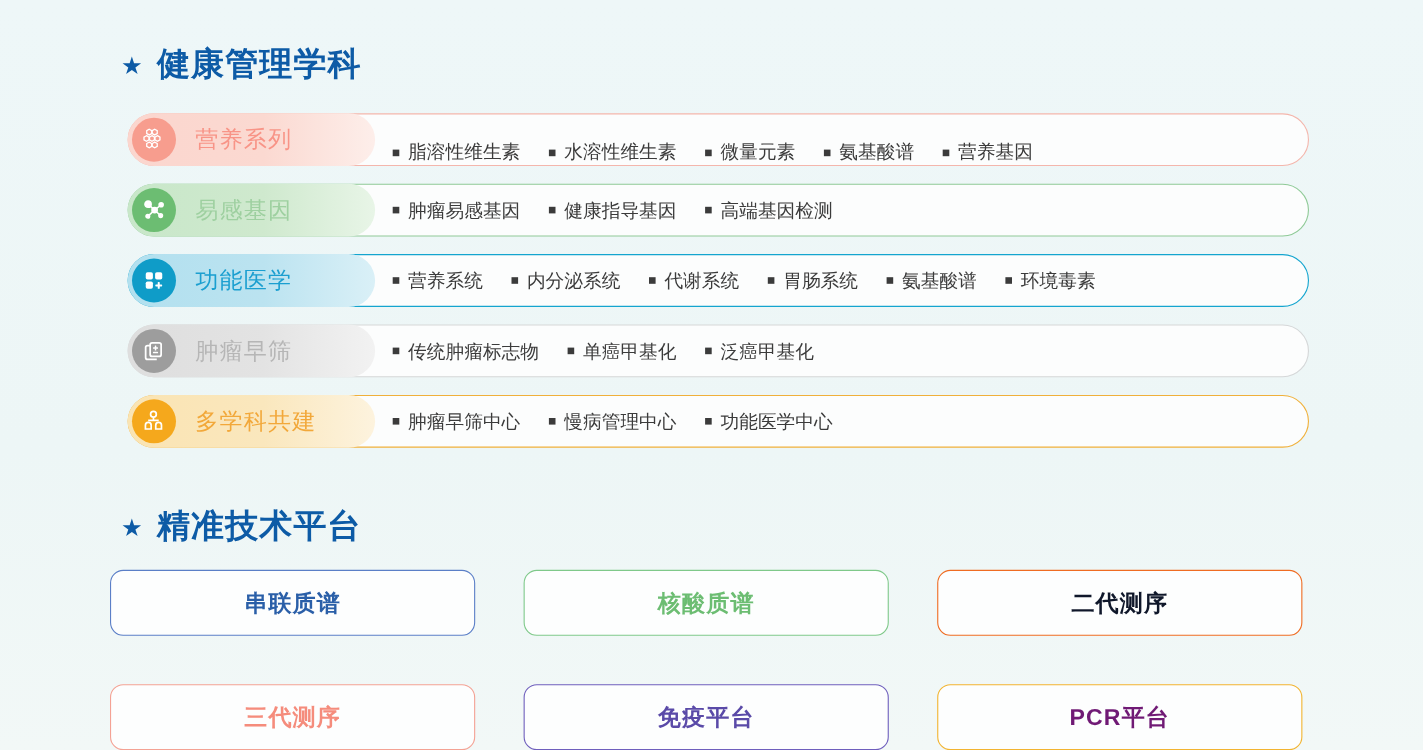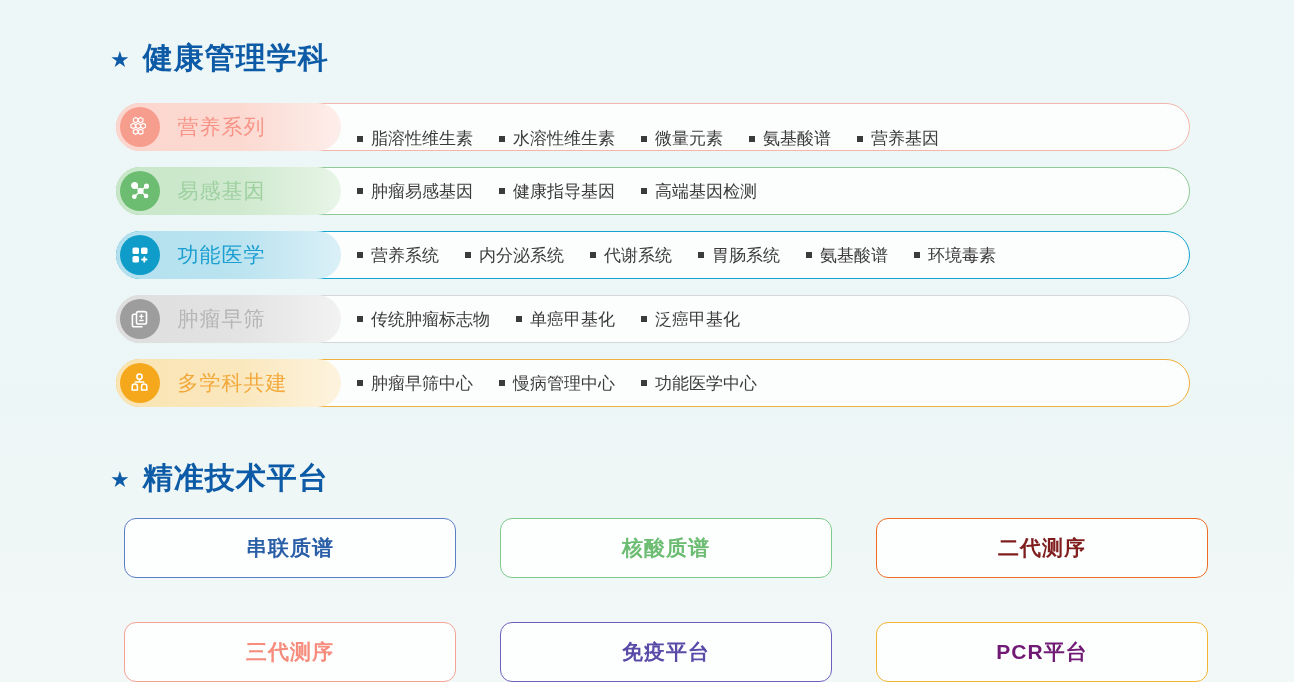--- a/index.html
+++ b/index.html
@@ -134,21 +134,21 @@
   .row.grayish .cat-label { color: #b6b6b6; }
 
   .row.orangish { border-color: #f0b03a; }
   .row.orangish .pill { background: linear-gradient(90deg, #fae4b3 0%, #fae7bd 55%, #fdf3de 100%); }
   .row.orangish .badge { background: #f5a81c; }
   .row.orangish .cat-label { color: #f2a83a; }
 
   
   .cards {
     position: absolute;
-    left: 124px;
+    left: 100px;
     top: 518px;
     width: 1076px;
     display: grid;
     grid-template-columns: repeat(3, 332px);
     grid-column-gap: 40px;
     grid-row-gap: 16px;
     gap: 44px;
   }
   .card {
     height: 60px;
@@ -365,21 +365,21 @@
     <span>精准技术平台</span>
   </div>
 
   <div class="cards">
     <div class="card" style="border-color:#5b7fc7;color:#2a5fa8;">
       <span>串联质谱</span>
     </div>
     <div class="card" style="border-color:#7fc98a;color:#6cbd72;">
       <span>核酸质谱</span>
     </div>
-    <div class="card" style="border-color:#ef6c22;color:#7f1d1d;">
+    <div class="card" style="border-color:#ef6c22;color:#0f172a;">
       <span>二代测序</span>
     </div>
     <div class="card" style="border-color:#f4a294;color:#f58c7c;">
       <span>三代测序</span>
     </div>
     <div class="card" style="border-color:#6f5fbd;color:#5a4aa8;">
       <span>免疫平台</span>
     </div>
     <div class="card" style="border-color:#f2b431;color:#701a75;">
       <span>PCR平台</span>

